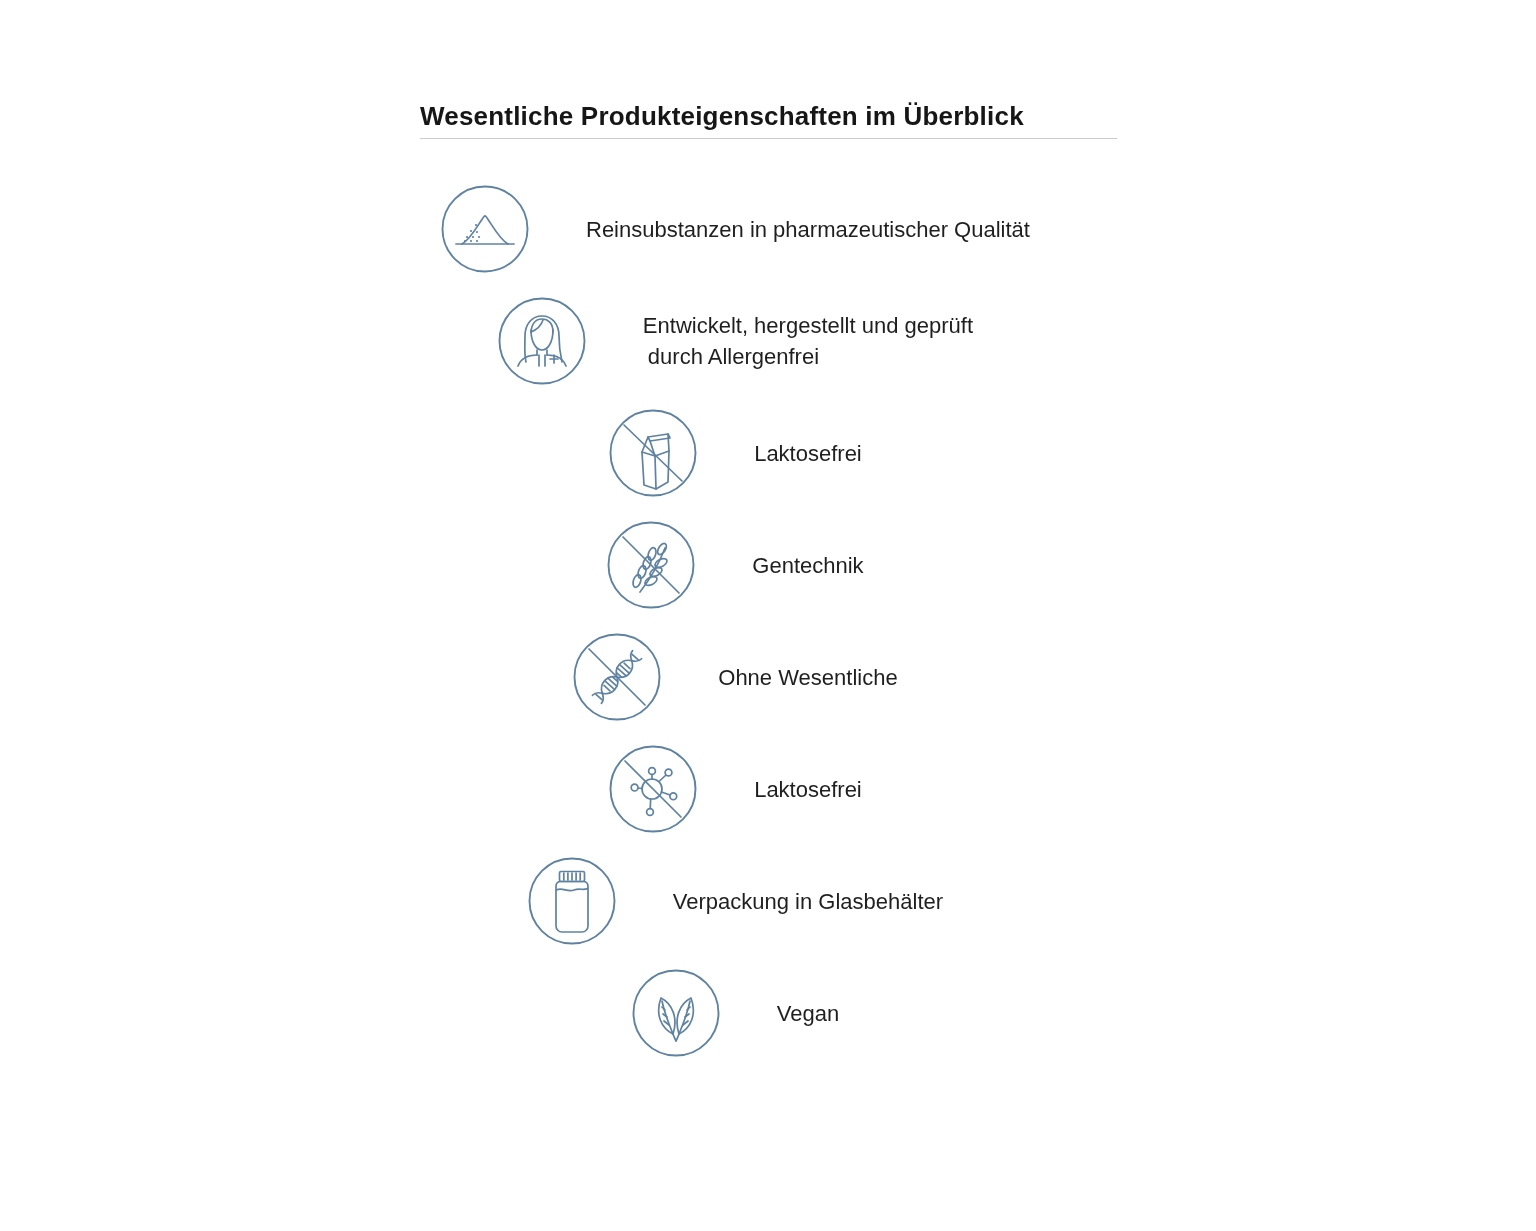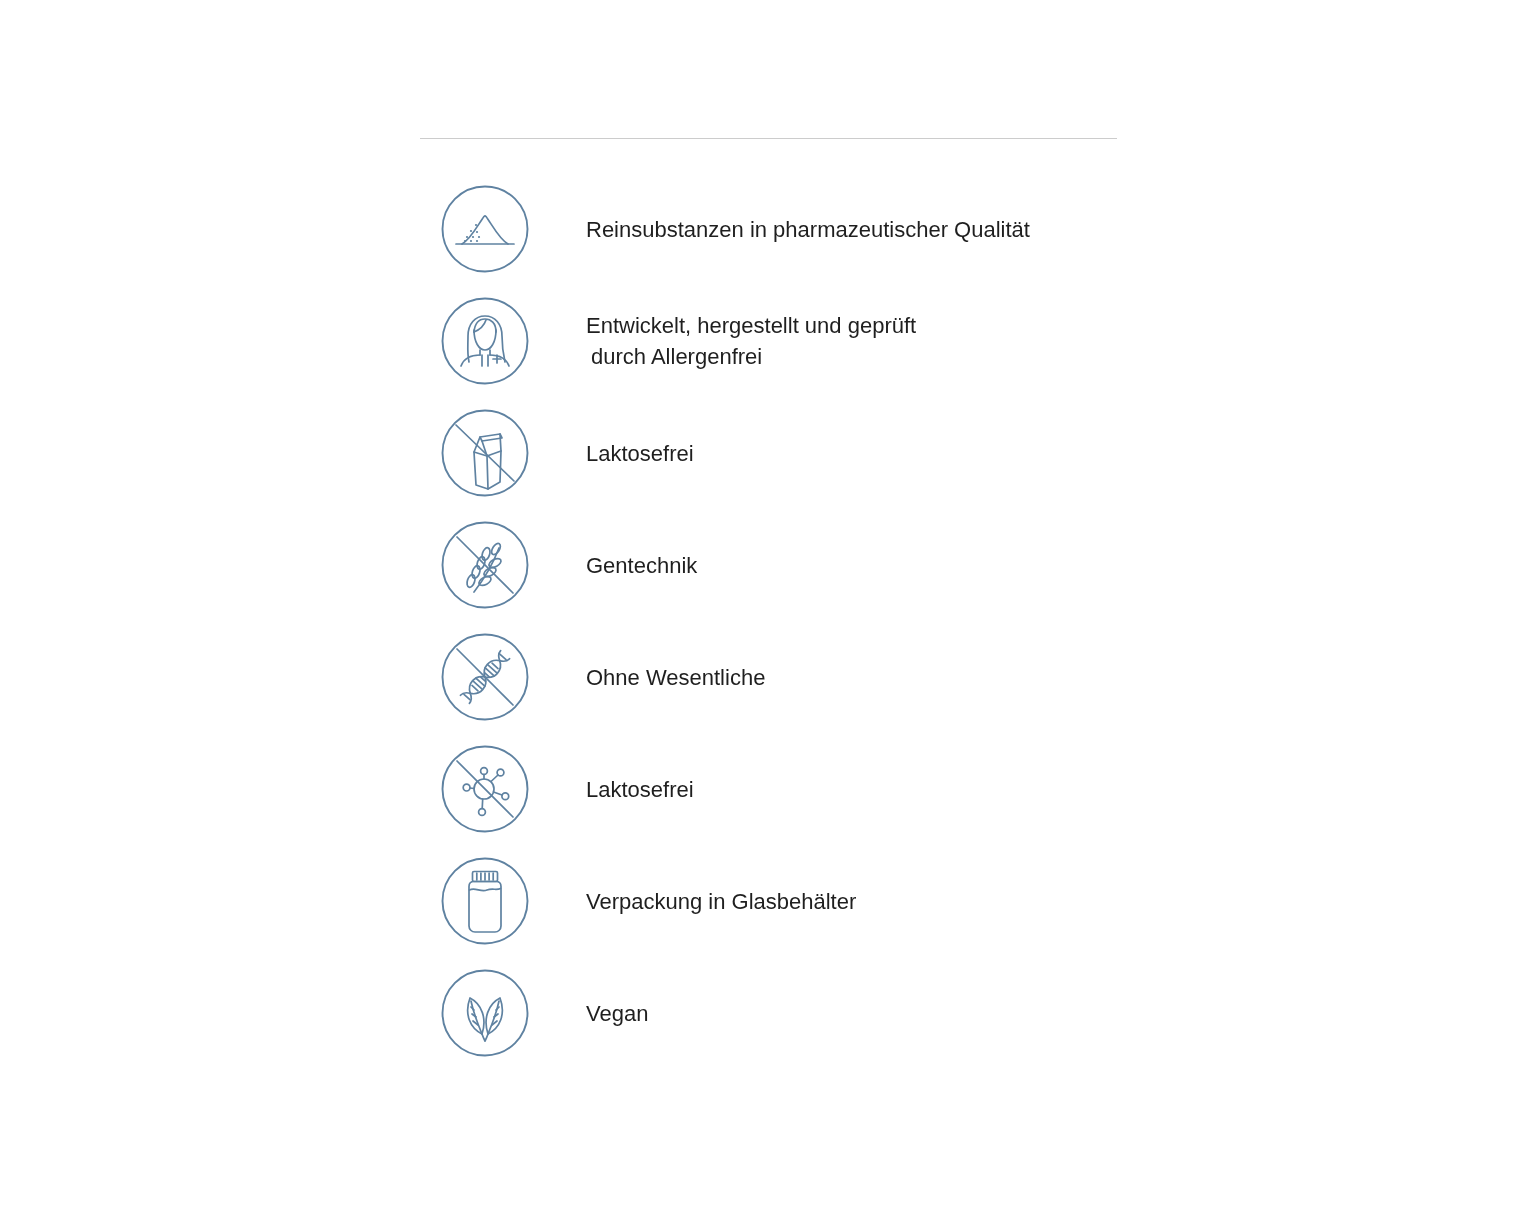--- a/index.html
+++ b/index.html
@@ -34,20 +34,21 @@
     left: 441px;
     top: 185px;
     display: flex;
     flex-direction: column;
     gap: 24px;
   }
   .feature-row {
     display: flex;
     align-items: center;
     height: 88px;
+    justify-content: center;
   }
   .icon-wrap {
     width: 88px;
     height: 88px;
     flex: 0 0 88px;
     display: block;
   }
   .icon-wrap svg { display: block; width: 88px; height: 88px; }
   .icon-wrap svg * {
     fill: none;
@@ -65,20 +66,21 @@
     color: var(--text-color, #1f1f1f);
   }
   .feature-label .line { display: block; white-space: nowrap; }
   .feature-label .line.indent { padding-left: 5px; }
 </style>
 </head>
 <body>
 
 <div class="canvas">
 
+  <h2 class="page-title">Wesentliche Produkteigenschaften im Überblick</h2>
   <div class="divider"></div>
 
   <div class="feature-list">
 
     <div class="feature-row">
       <span class="icon-wrap">
         <svg viewBox="0 0 88 88">
           <circle class="outer" cx="44" cy="44" r="42.5"></circle>
           <path d="M15 59 H73"></path>
           <path d="M21 59 C30 54 38 38 43 31.5 Q44 30.5 45 31.5 C50 38 58 54 67 59"></path>

